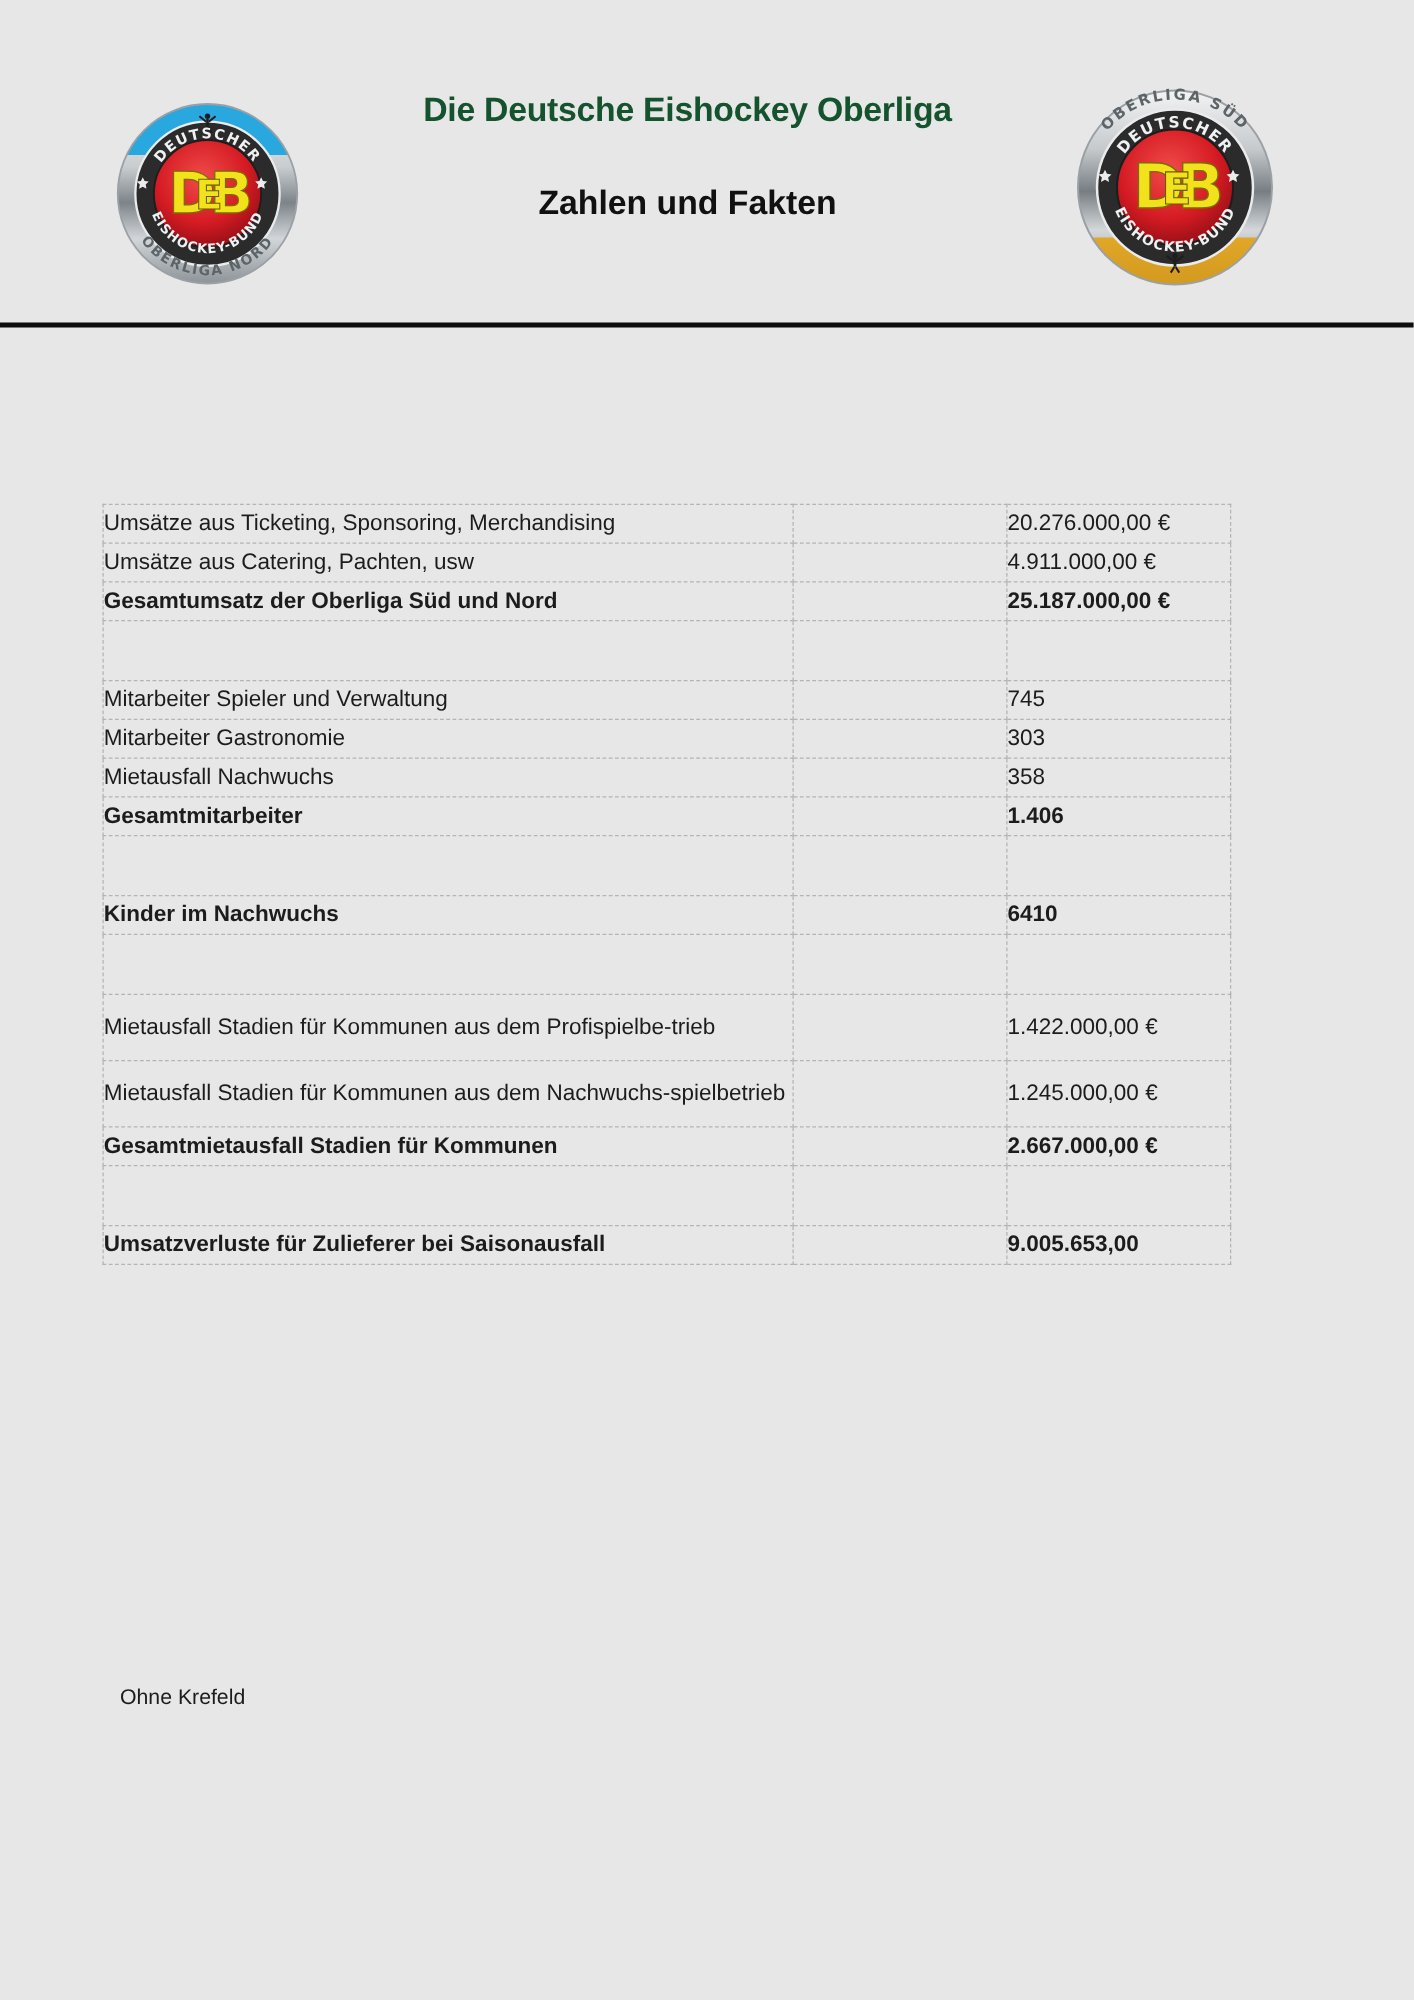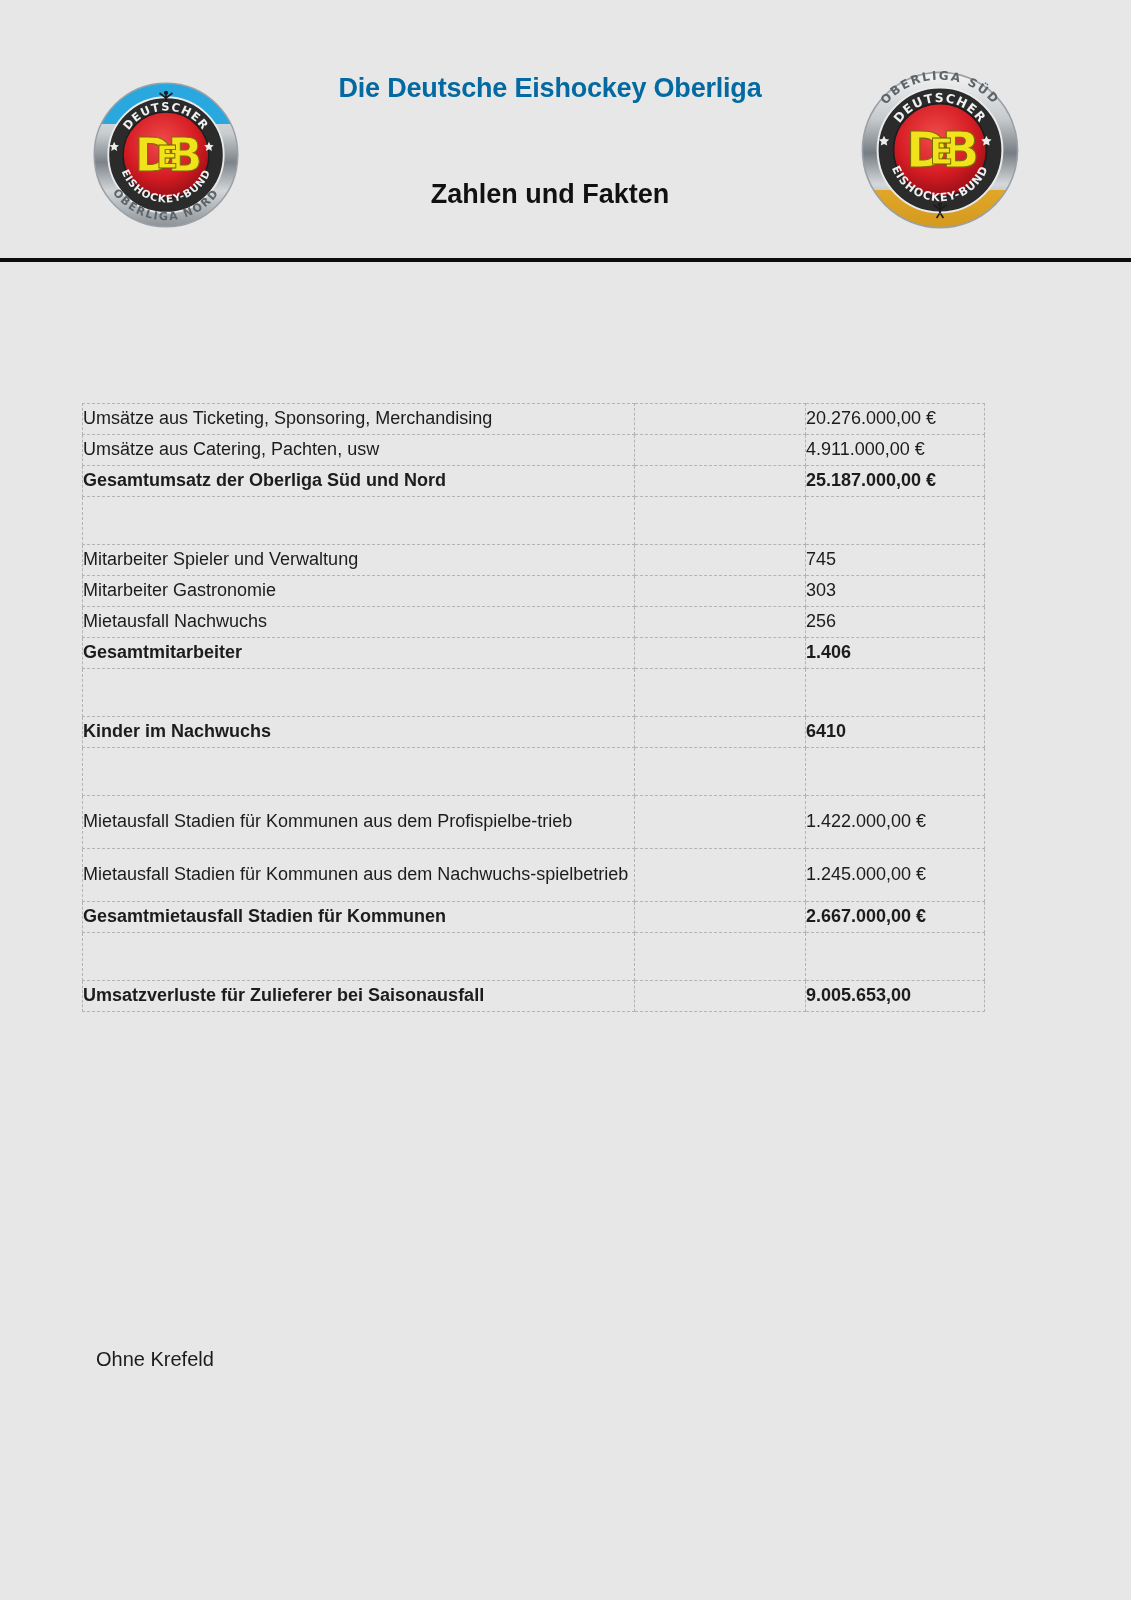--- a/index.html
+++ b/index.html
@@ -28,28 +28,28 @@
   .title-block{
     position:absolute;
     left:250px; top:72px;
     width:600px;
     text-align:center;
   }
   .title-line1{
     font-size:27px;
     font-weight:bold;
     letter-spacing:-0.2px;
-    color:#0369a1;
+    color:#14532d;
     line-height:1.25;
   }
   .title-line2{
     font-size:27px;
     font-weight:bold;
     color:#111;
-    margin-top:72px;
+    margin-top:40px;
     line-height:1.25;
   }
 
   
   .logo{
     position:absolute;
     width:148px;height:148px;
   }
   .logo-left{ left:92px; top:81px; }
   .logo-right{ left:860px; top:61px; width:160px; height:178px;}
@@ -80,21 +80,21 @@
   tr.row-normal td{ height:30px; }
   tr.row-spacer td{ height:47px; }
   tr.row-tall td.c-label{ padding-top:11px; padding-bottom:11px; }
   .bold{ font-weight:bold; }
 
   
   .footnote{
     position:absolute;
     left:96px;
     top:1348px;
-    font-size:20px;
+    font-size:17px;
     color:#1c1c1c;
   }
 </style>
 </head>
 <body>
 
 <div class="header">
 
   <div class="logo logo-left">
     <svg viewBox="0 0 200 200" width="148" height="148" aria-hidden="true">
@@ -257,21 +257,21 @@
           <td class="c-value">745</td>
         </tr>
         <tr class="row-normal">
           <td class="c-label">Mitarbeiter Gastronomie</td>
           <td class="c-mid"></td>
           <td class="c-value">303</td>
         </tr>
         <tr class="row-normal">
           <td class="c-label">Mietausfall Nachwuchs</td>
           <td class="c-mid"></td>
-          <td class="c-value">256</td>
+          <td class="c-value">358</td>
         </tr>
         <tr class="row-normal">
           <td class="c-label bold">Gesamtmitarbeiter</td>
           <td class="c-mid"></td>
           <td class="c-value bold">1.406</td>
         </tr>
         <tr class="row-spacer">
           <td class="c-label"></td>
           <td class="c-mid"></td>
           <td class="c-value"></td>

